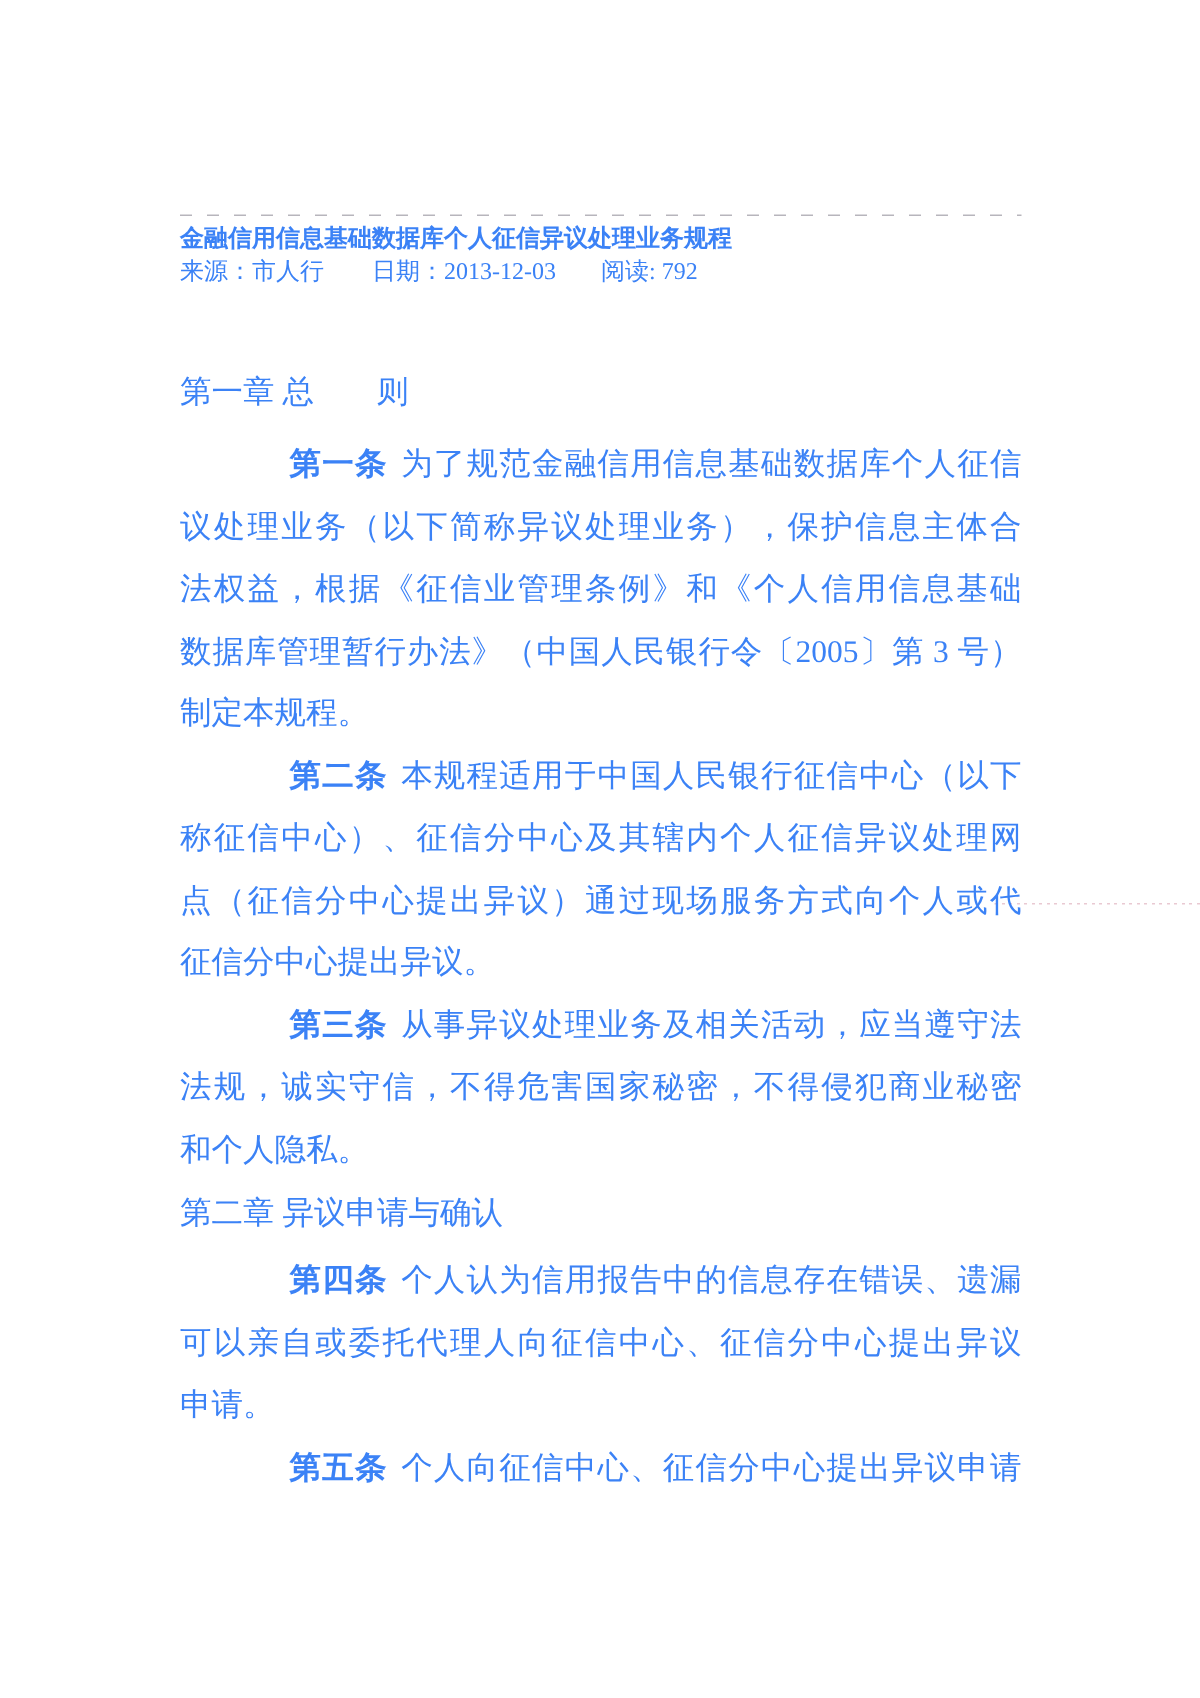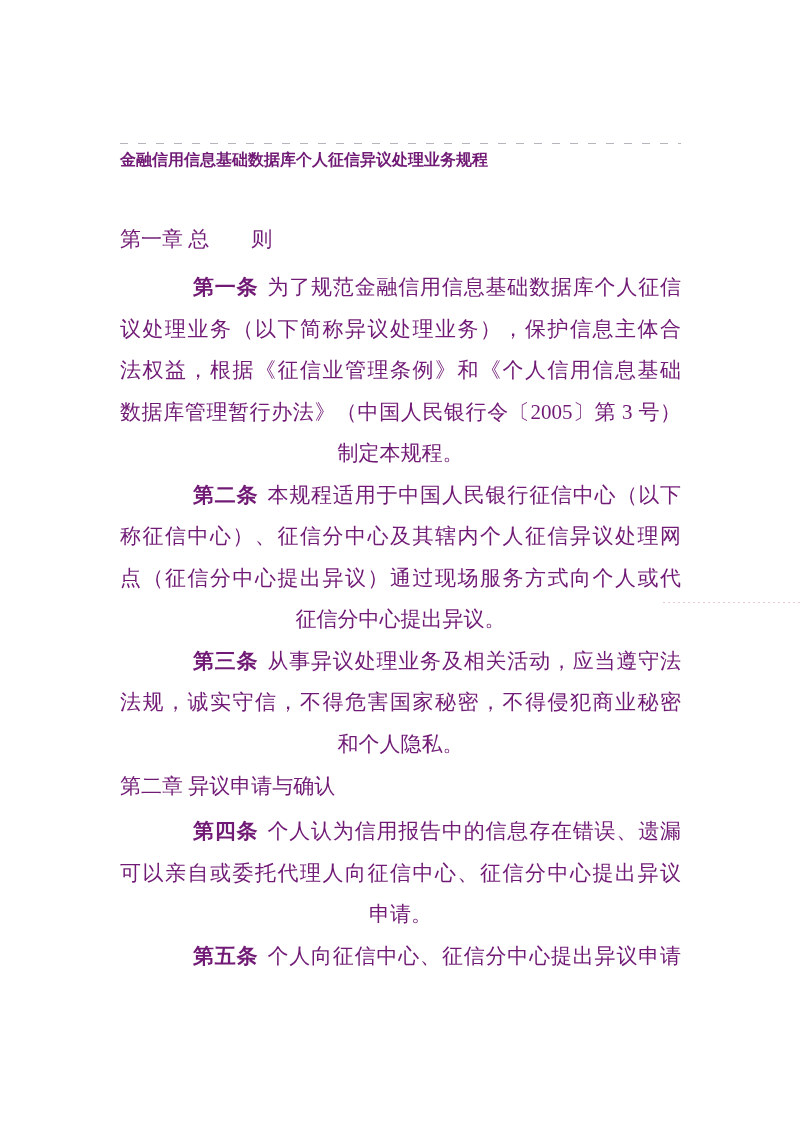--- a/index.html
+++ b/index.html
@@ -3,21 +3,21 @@
 <meta charset="utf-8">
 <style>
   html,body { margin:0; padding:0; }
   .page {
     position: relative;
     width: 800px;
     height: 1132px;
     background: #ffffff;
     overflow: hidden;
     font-family: "Liberation Serif", "DejaVu Serif", serif;
-    color: #701a75;
+    color: #3b82f6;
   }
   .doc {
     position: absolute;
     left: 120px;
     top: 143px;
     width: 561px;
   }
   .dashed-rule {
     height: 1px;
     background: repeating-linear-gradient(to right, #b7b5bc 0 8px, transparent 8px 18px);
@@ -42,21 +42,20 @@
     line-height: 42px;
     height: 42px;
     overflow: hidden;
   }
   .chapter1 { margin-top: 47px; }
   .bl {
     font-size: 21px;
     line-height: 41.5px;
     height: 41.5px;
     overflow: hidden;
-    text-align: center;
   }
   .jl {
     text-align: justify;
     text-align-last: justify;
   }
   .fl { padding-left: 33px; }
   .fl .rest { margin-left: 9px; }
   .art-num { font-weight: bold; margin-left: 40px; }
   .first-para { margin-top: 7px; }
   .para4 { margin-top: 4px; }
@@ -75,20 +74,23 @@
 <div class="page">
 
   <div class="pink-dots"></div>
 
   <div class="doc">
 
     <div class="dashed-rule"></div>
 
     <div class="doc-title">金融信用信息基础数据库个人征信异议处理业务规程</div>
 
+    <div class="doc-meta">
+      <span class="meta-source">来源：市人行</span><span class="meta-date">日期：2013-12-03</span><span class="meta-reads">阅读: 792</span>
+    </div>
 
     <div class="chapter chapter1">第一章 总　　则</div>
 
     <div>
       <div class="bl jl fl first-para"><span class="art-num">第一条</span><span class="rest">为了规范金融信用信息基础数据库个人征信异</span></div>
       <div class="bl jl">议处理业务（以下简称异议处理业务），保护信息主体合</div>
       <div class="bl jl">法权益，根据《征信业管理条例》和《个人信用信息基础</div>
       <div class="bl jl">数据库管理暂行办法》（中国人民银行令〔2005〕第 3 号）</div>
       <div class="bl">制定本规程。</div>
     </div>

